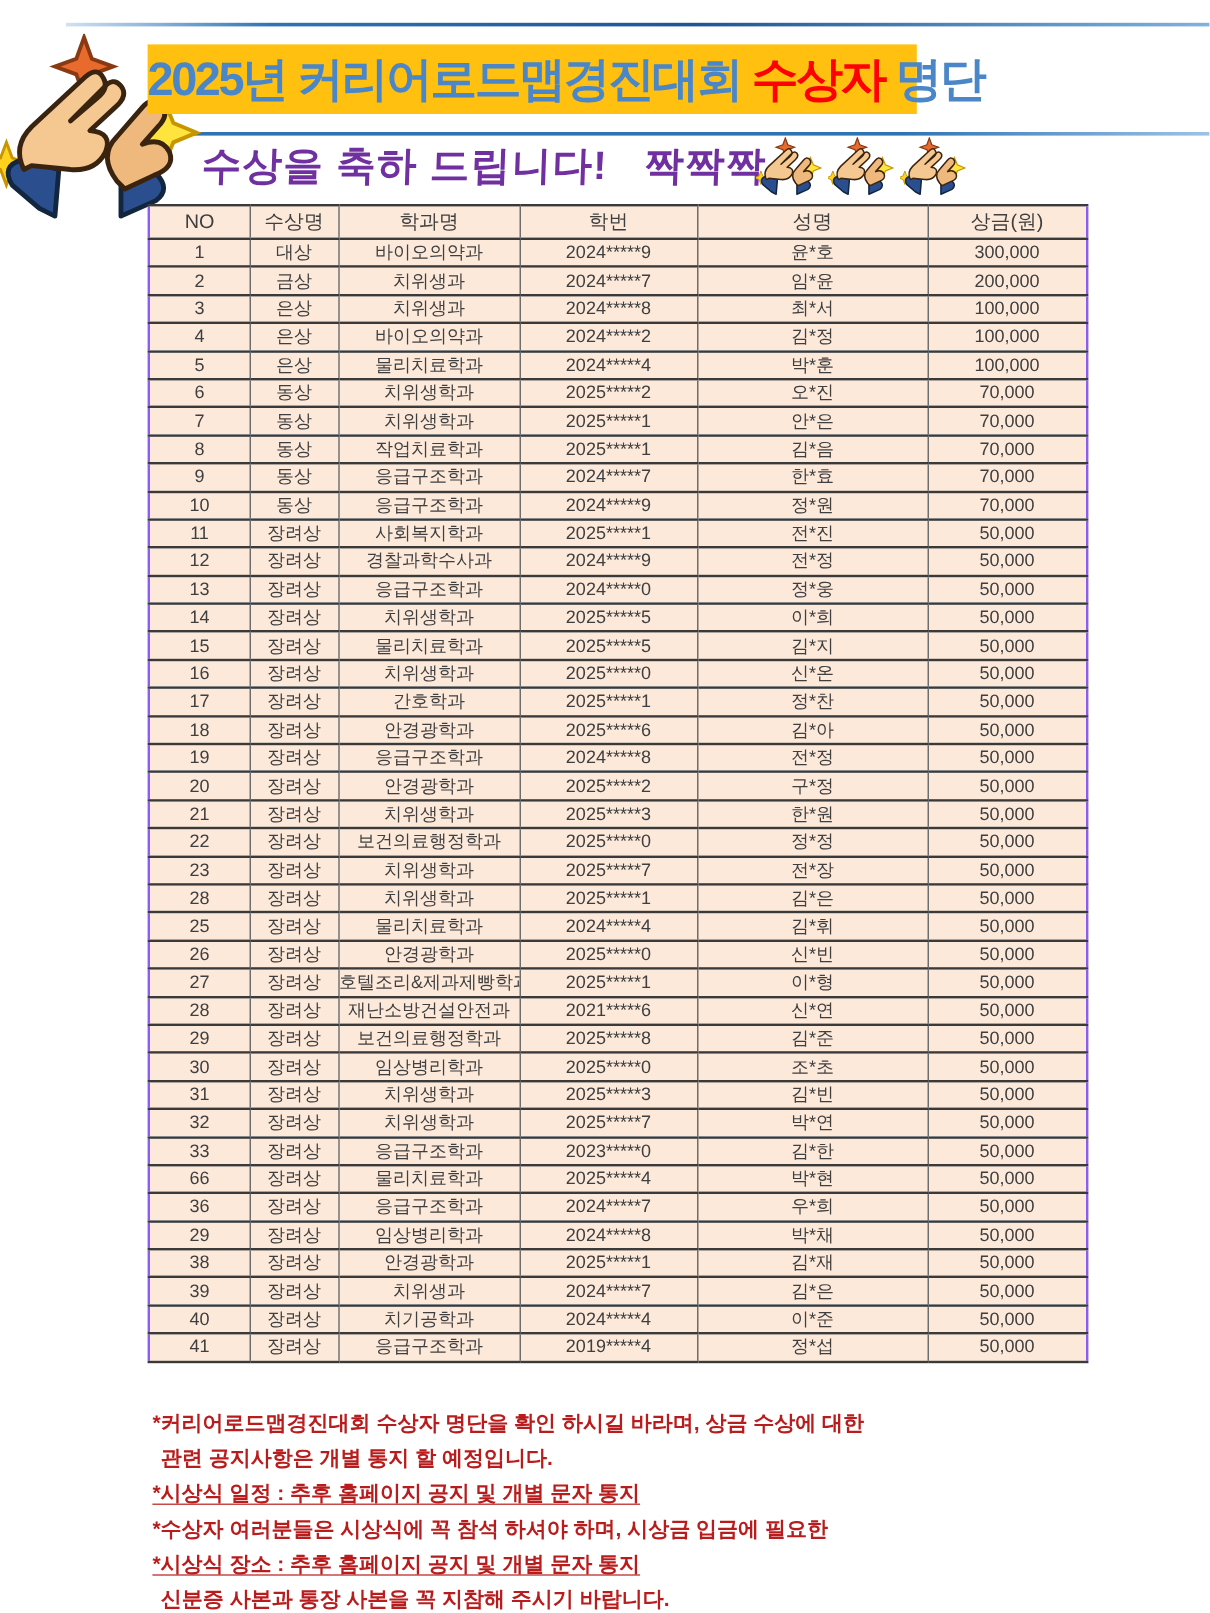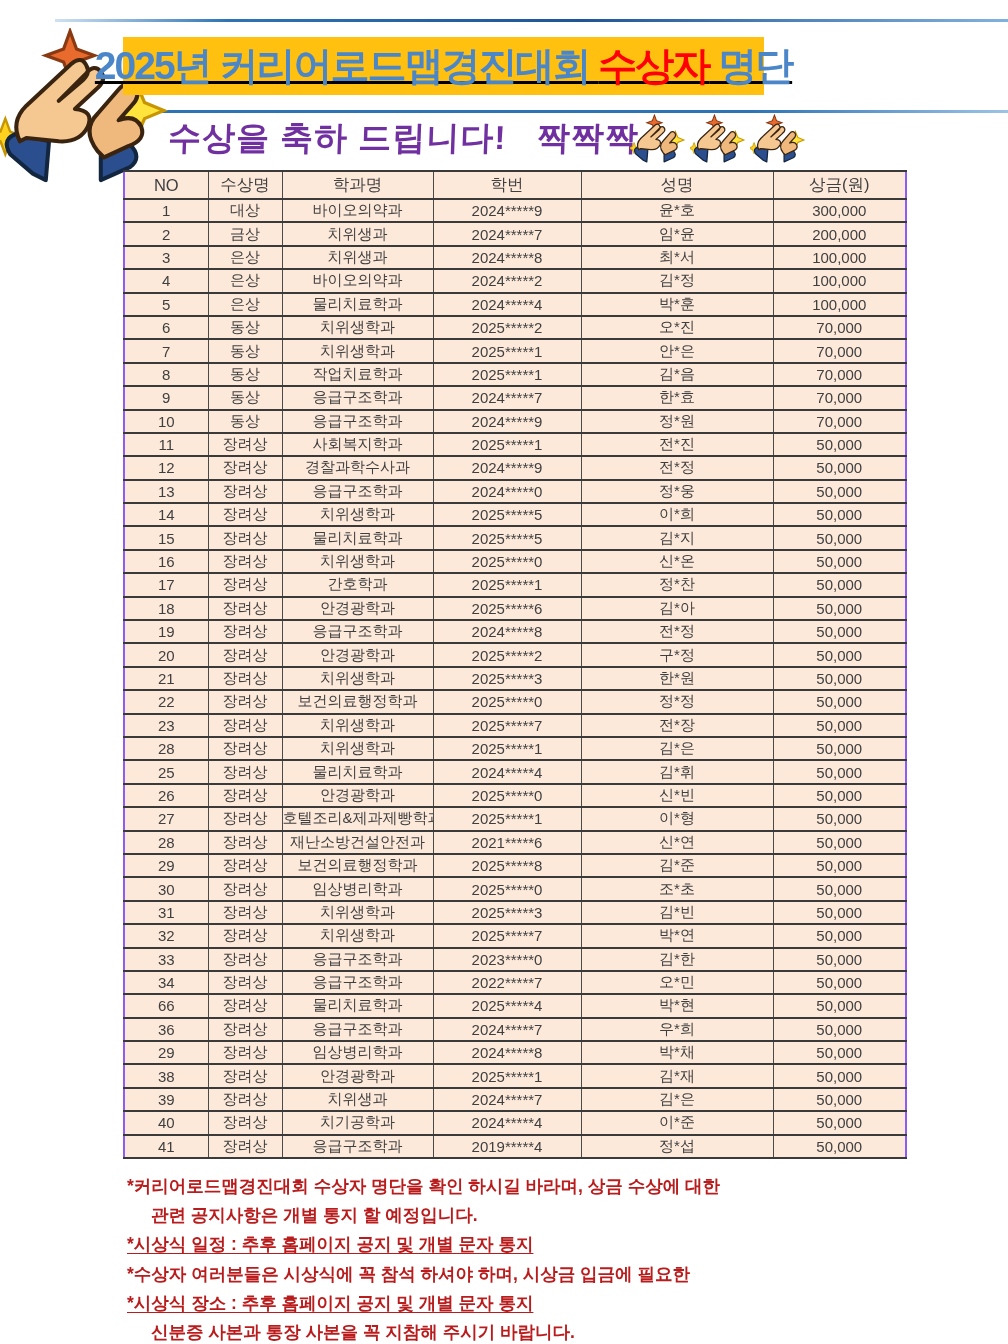--- a/index.html
+++ b/index.html
@@ -8,21 +8,21 @@
     font-family:"Liberation Sans","DejaVu Sans",sans-serif;
     overflow:hidden;
   }
   
   .rule1{position:absolute;left:55px;top:19px;width:953px;height:3px;
     background:linear-gradient(to right,#cfe2f3 0%,#2e74b5 18%,#1f5597 55%,#7fb2dd 100%);}
   .rule2{position:absolute;left:158px;top:110px;width:850px;height:3px;
     background:linear-gradient(to right,#2e74b5 0%,#2e74b5 70%,#9dc3e6 100%);}
   
   .banner{position:absolute;left:123px;top:37px;width:641px;height:58px;
-    background:#FFC010;display:flex;align-items:center;justify-content:center;text-decoration:underline;}
+    background:#FFC010;display:flex;align-items:center;}
   .banner .title{font-size:39px;font-weight:800;letter-spacing:-2px;color:#4A86C8;white-space:pre;}
   .banner .title .hl{color:#FF0000;}
   
   .congrats{position:absolute;left:168px;top:116px;font-size:33px;font-weight:700;
     color:#7030A0;white-space:pre;letter-spacing:1px;transform:skewX(-2deg);}
   
   .clap-big{position:absolute;left:-6px;top:28px;width:178px;height:178px;}
   .claps-small{position:absolute;left:630px;top:114px;display:flex;gap:3px;}
   .claps-small svg{width:57px;height:56px;}
   
@@ -33,21 +33,21 @@
     padding:0;border-left:1px solid #4a4a4a;border-right:1px solid #4a4a4a;
     border-top:2px solid #3a3a3a;border-bottom:2px solid #3a3a3a;
     font-weight:400;overflow:hidden;white-space:nowrap;}
   table.award th{height:26px;font-size:16.5px;}
   table.award td{height:21.4px;font-size:15px;}
   
   .notes{position:absolute;left:127px;top:1172px;width:800px;}
   .note{font-size:17.5px;font-weight:700;line-height:29.2px;white-space:pre;}
   .note.blue{color:#b91c1c;}
   .note.red{color:#b91c1c;text-decoration:underline;text-underline-offset:3px;}
-  .note.indent{padding-left:7px;margin-left:17px;}
+  .note.indent{padding-left:7px;}
   .svg-defs{position:absolute;width:0;height:0;overflow:hidden;}
 </style>
 </head>
 <body>
 
 <svg class="svg-defs" aria-hidden="true">
   <symbol id="clapSym" viewBox="0 0 110 110">
     <polygon points="47,2 51,13 62,17 51,21 47,32 43,21 32,17 43,13" fill="#E96A2D" stroke="#8A3A12" stroke-width="2"></polygon>
     <polygon points="88,34 93,46 105,51 93,56 88,68 83,56 71,51 83,46" fill="#FFE43D" stroke="#C79500" stroke-width="2"></polygon>
     <polygon points="7,56 10,64 18,67 10,70 7,78 4,70 -4,67 4,64" fill="#FFD21F" stroke="#C79500" stroke-width="1.5"></polygon>
@@ -361,28 +361,20 @@
       </tr>
       <tr>
         <td>33</td>
         <td>장려상</td>
         <td>응급구조학과</td>
         <td>2023*****0</td>
         <td>김*한</td>
         <td>50,000</td>
       </tr>
       <tr>
-        <td>34</td>
-        <td>장려상</td>
-        <td>응급구조학과</td>
-        <td>2022*****7</td>
-        <td>오*민</td>
-        <td>50,000</td>
-      </tr>
-      <tr>
         <td>66</td>
         <td>장려상</td>
         <td>물리치료학과</td>
         <td>2025*****4</td>
         <td>박*현</td>
         <td>50,000</td>
       </tr>
       <tr>
         <td>36</td>
         <td>장려상</td>

